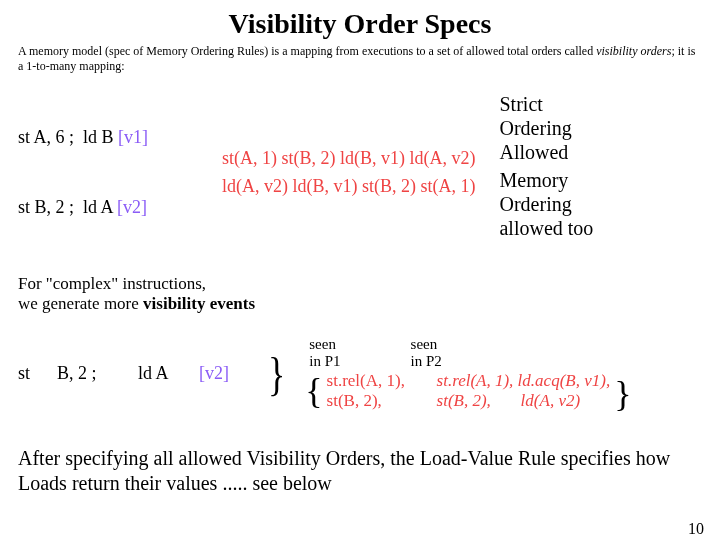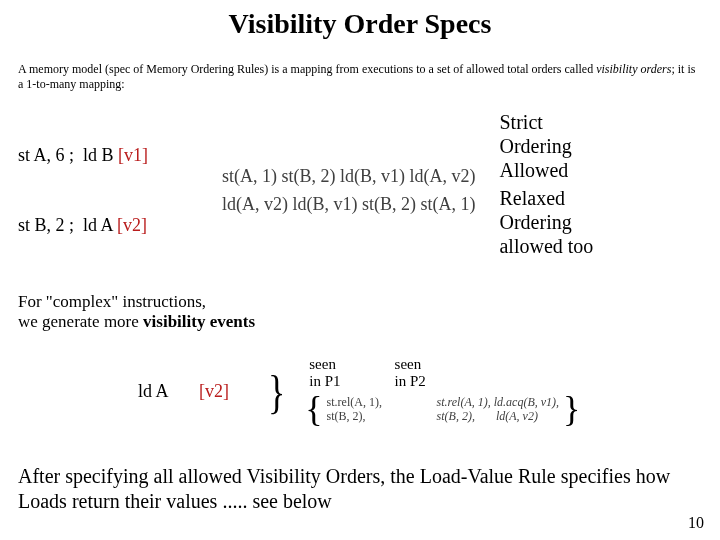--- a/index.html
+++ b/index.html
@@ -16,39 +16,39 @@
     position: relative;
     width: 720px;
     height: 540px;
     box-sizing: border-box;
     padding: 8px 18px 0 18px;
   }
   .title {
     text-align: center;
     font-size: 28px;
     font-weight: bold;
-    margin-bottom: 22px;
+    margin-bottom: 4px;
   }
   .para {
     font-size: 12px;
     line-height: 1.22;
   }
   .ital { font-style: italic; }
   .row {
     display: flex;
     align-items: flex-start;
     margin-top: 6px;
   }
   .codeblock {
     font-size: 18px;
     line-height: 1.3;
     white-space: pre;
   }
-  .red { color: #b91c1c; }
-  .blue { color: #404040; }
+  .red { color: #8b5cf6; }
+  .blue { color: #ef4444; }
   .annot {
     font-size: 20px;
     line-height: 1.2;
     text-align: left;
   }
   .orders {
     font-size: 18px;
     line-height: 1.55;
     white-space: nowrap;
   }
@@ -57,40 +57,40 @@
     line-height: 1.15;
     text-align: left;
   }
   .brace {
     font-size: 36px;
     line-height: 1;
     padding: 0 4px;
   }
   .seen-row {
     display: flex;
-    gap: 54px;
+    gap: 70px;
     font-size: 15px;
     line-height: 1.1;
     margin-bottom: 2px;
     margin-left: 8px;
   }
   .pair {
-    font-size: 12px;
+    font-size: 17px;
     line-height: 1.2;
     white-space: nowrap;
   }
   .para2 {
     font-size: 20px;
     line-height: 1.22;
     margin-top: 14px;
   }
   .pagenum {
     position: absolute;
     right: 16px;
-    bottom: 8px;
+    bottom: 2px;
     font-size: 16px;
   }
   .curly-brace {
     display: inline-block;
     transform: scaleY(1.3);
   }
 </style>
 </head>
 <body>
 
@@ -108,33 +108,34 @@
       <div><span>st B, 2 ;  ld A </span><span class="red">[v2]</span></div>
     </div>
     <div class="orders">
       <div class="blue">st(A, 1)  st(B, 2)    ld(B, v1)  ld(A, v2)</div>
       <div class="blue" style="">ld(A, v2)  ld(B, v1)  st(B, 2)   st(A, 1)</div>
     </div>
     <div style="min-width:95px;">
       <div class="annot" style="white-space:pre; margin-top:-14px;">Strict
 Ordering
 Allowed</div>
-      <div class="annot" style="white-space:pre; margin-top:4px;">Relaxed
+      <div class="annot" style="white-space:pre; margin-top:4px;">Memory
 Ordering
 allowed too</div>
     </div>
   </div>
 
   <div class="sublabel" style="margin-top:8px; font-size:17px;">
     <span style="white-space:pre;">For "complex" instructions,
 we generate more </span><b>visibility events</b>
   </div>
 
   <div class="row" style="gap:12px; align-items:center; margin-top:2px;">
     <div class="codeblock" style="min-width:108px;">
+      <div>st      B, 2 ;</div>
     </div>
     <div class="codeblock" style="min-width:114px;">
       <div><span>ld A       </span><span class="red">[v2]</span></div>
     </div>
 
     <div class="brace"><span class="curly-brace">}</span></div>
 
     <div>
       <div class="seen-row">
         <div style="white-space:pre;">seen

